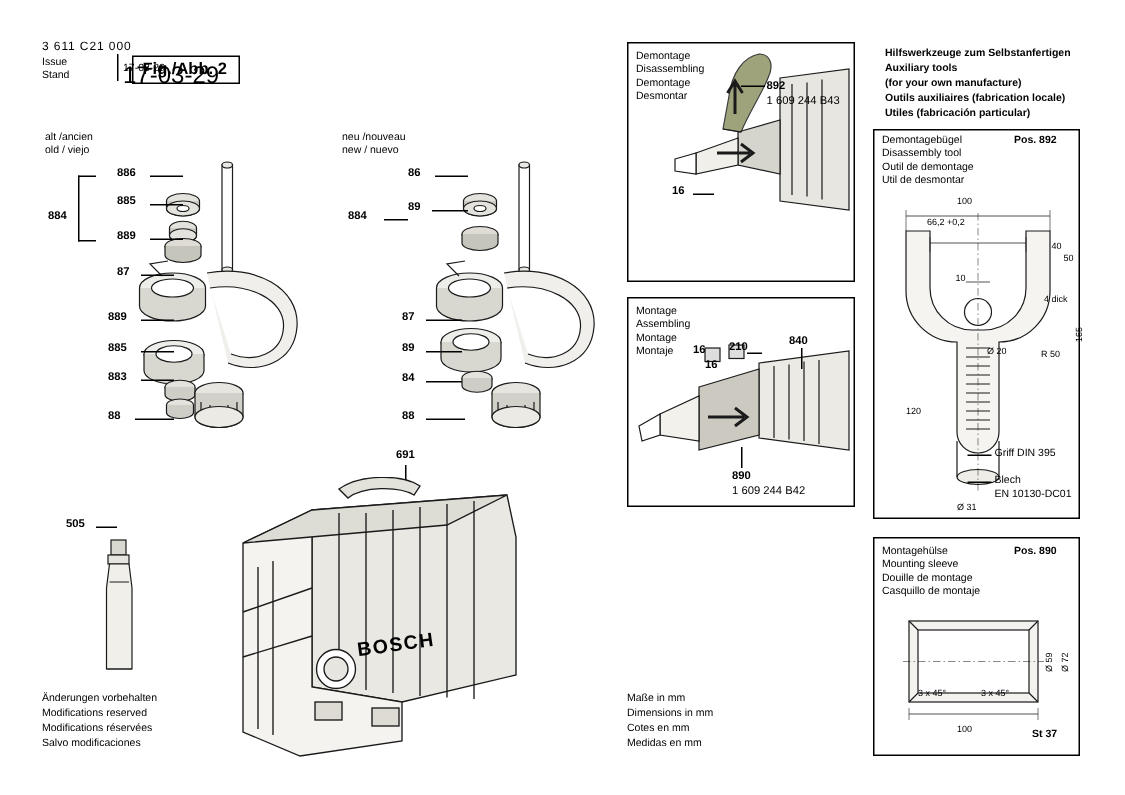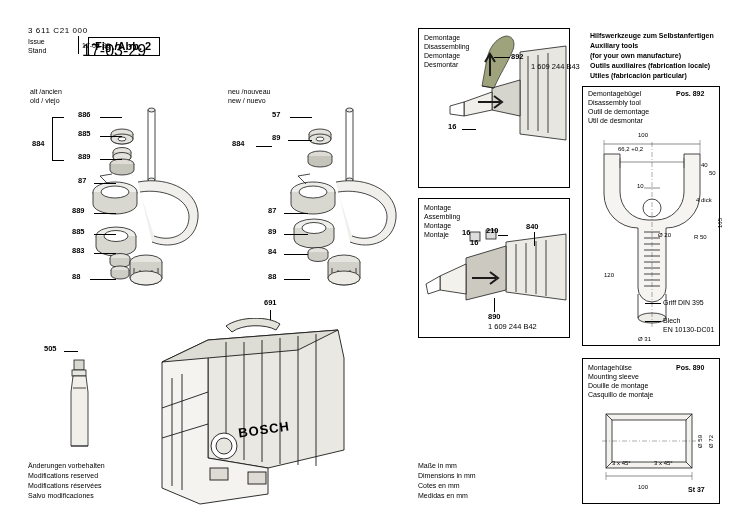--- a/index.html
+++ b/index.html
@@ -175,21 +175,21 @@
 
   <div class="abs lbl-b" style="left:72px; top:227px;">885</div>
   <div class="abs leader" style="left:94px; top:234px; width:22px;"></div>
 
   <div class="abs lbl-b" style="left:72px; top:246px;">883</div>
   <div class="abs leader" style="left:94px; top:253px; width:22px;"></div>
 
   <div class="abs lbl-b" style="left:72px; top:272px;">88</div>
   <div class="abs leader" style="left:90px; top:279px; width:26px;"></div>
 
-  <div class="abs lbl-b" style="left:272px; top:110px;">57</div>
+  <div class="abs lbl-b" style="left:272px; top:110px;">86</div>
   <div class="abs leader" style="left:290px; top:117px; width:22px;"></div>
 
   <div class="abs lbl-b" style="left:232px; top:139px;">884</div>
   <div class="abs leader" style="left:256px; top:146px; width:16px;"></div>
 
   <div class="abs lbl-b" style="left:272px; top:133px;">89</div>
   <div class="abs leader" style="left:288px; top:140px; width:24px;"></div>
 
   <div class="abs lbl-b" style="left:268px; top:206px;">87</div>
   <div class="abs leader" style="left:284px; top:213px; width:24px;"></div>
@@ -262,21 +262,21 @@
 
       <path d="M66 34 C68 18 76 8 86 6 C94 6 96 14 92 22 C88 32 80 44 74 58 L62 56 Z" fill="#8f9464" opacity="0.85"></path>
       <path d="M62 56 L74 58"></path>
 
       <path d="M70 46 L70 26 M65 32 L70 24 L75 32" stroke-width="2" fill="none"></path>
       <path d="M58 72 L80 72 M74 66 L82 72 L74 78" stroke-width="2" fill="none"></path>
     </g>
   </svg>
 
   <div class="abs lbl-b" style="left:511px; top:52px;text-align:right;">892</div>
-  <div class="abs lbl" style="left:531px; top:62px;text-align:right;">1 609 244 B43</div>
+  <div class="abs lbl" style="left:511px; top:62px;text-align:right;">1 609 244 B43</div>
   <div class="abs leader" style="left:494px; top:57px; width:16px;"></div>
   <div class="abs lbl-b" style="left:448px; top:122px;">16</div>
   <div class="abs leader" style="left:462px; top:129px; width:14px;"></div>
 
   <div class="abs panel" style="left:418px; top:198px; width:152px; height:140px;"></div>
   <div class="abs txt" style="left:424px; top:204px;">Montage</div>
   <div class="abs txt" style="left:424px; top:213px;">Assembling</div>
   <div class="abs txt" style="left:424px; top:222px;">Montage</div>
   <div class="abs txt" style="left:424px; top:231px;">Montaje</div>
 

